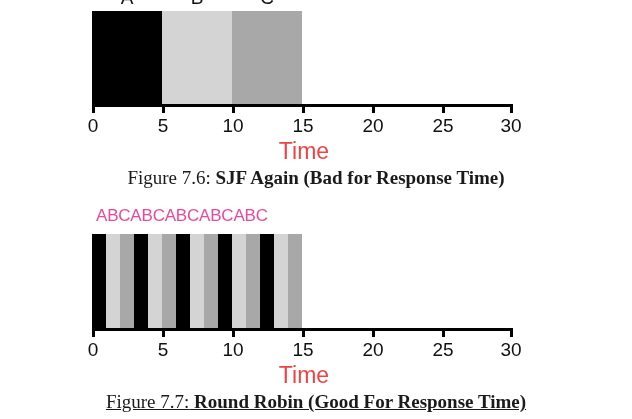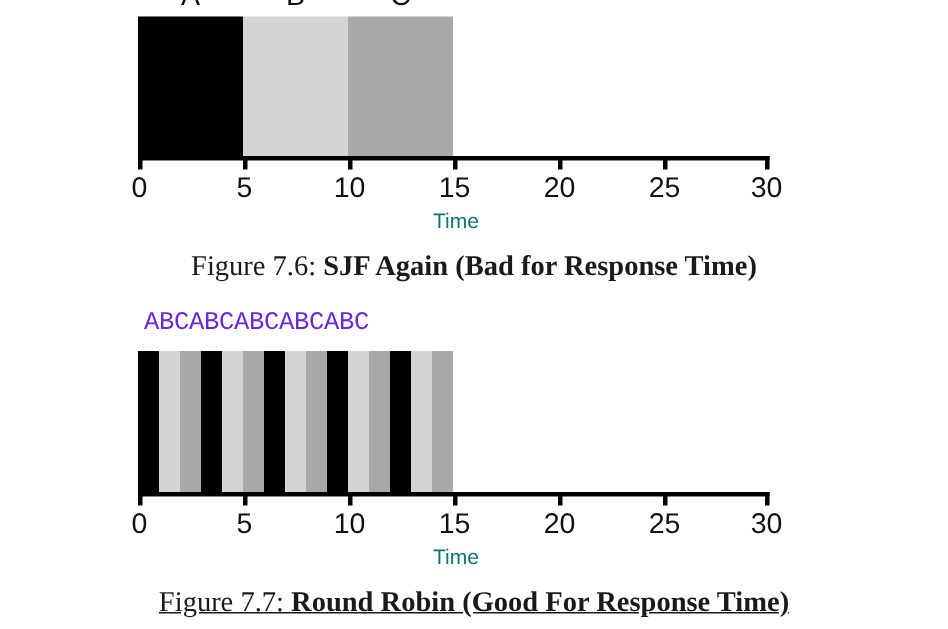--- a/index.html
+++ b/index.html
@@ -60,43 +60,43 @@
     font-size: 19px;
     font-family: "Liberation Sans", sans-serif;
     color: #111111;
     text-align: center;
     transform: translateX(-50%);
     line-height: 1;
     white-space: nowrap;
   }
   .axis-title {
     position: absolute;
-    font-size: 14px;
-    font-family: "Liberation Sans", sans-serif;
-    color: #0f766e;
+    font-size: 23px;
+    font-family: "Liberation Sans", sans-serif;
+    color: #ef4444;
     transform: translateX(-50%);
     white-space: nowrap;
     line-height: 1;
   }
 
   
   .series-label {
     position: absolute;
     font-size: 19px;
     font-family: "Liberation Sans", sans-serif;
     color: #111111;
     transform: translateX(-50%);
     white-space: nowrap;
     line-height: 1;
   }
   .rr-label-strip {
     position: absolute;
     font-size: 17px;
-    font-family: Liberation Mono, monospace;
-    color: #6d28d9;
+    font-family: Liberation Sans, sans-serif;
+    color: #ec4899;
     white-space: nowrap;
     letter-spacing: -0.2px;
     line-height: 1;
   }
 
   
   .caption {
     position: absolute;
     width: 632px;
     text-align: center;

